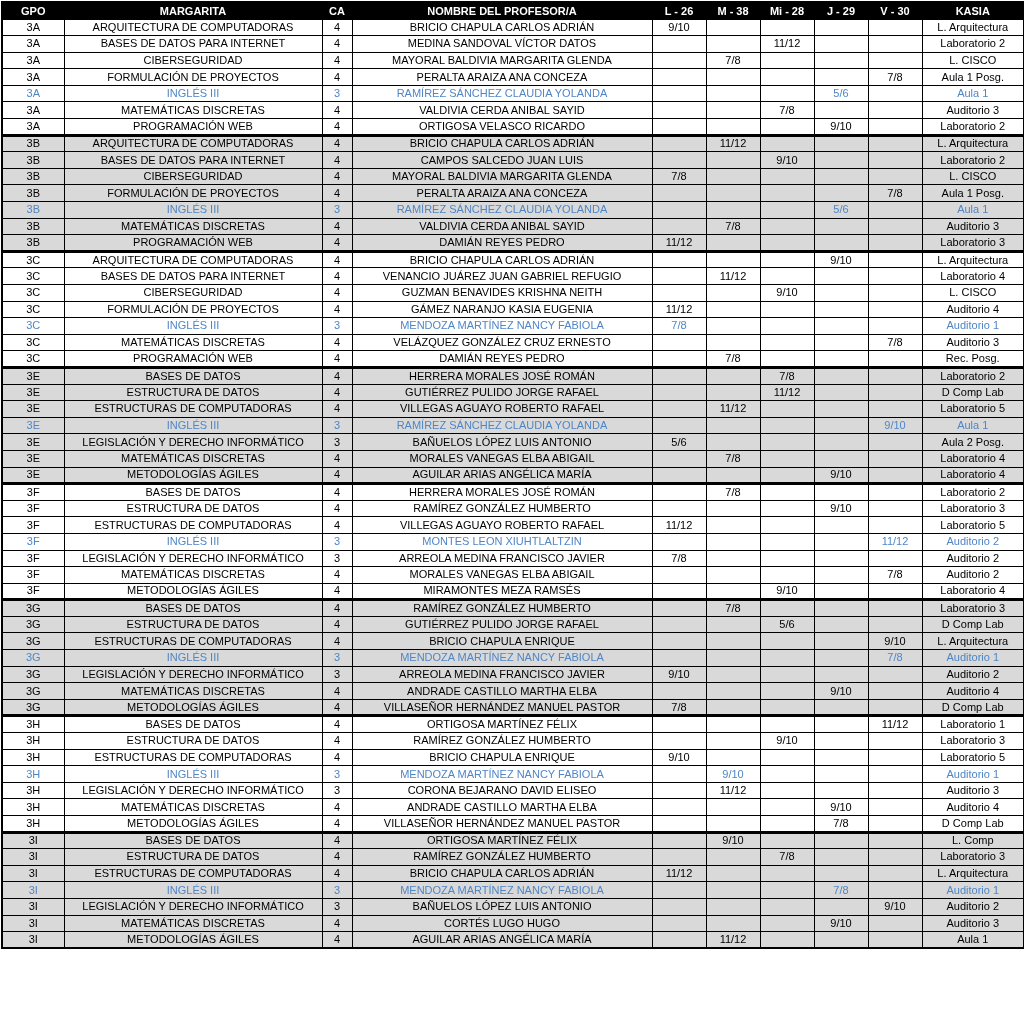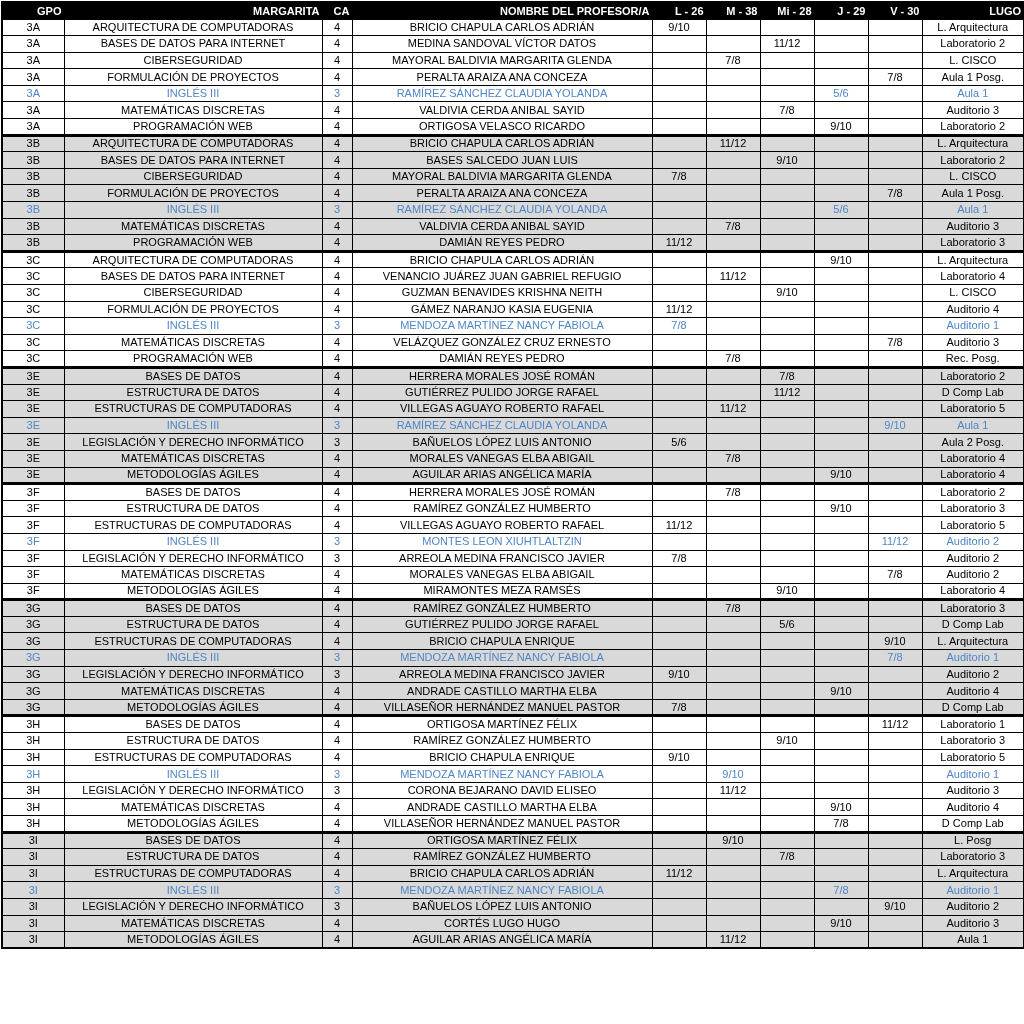--- a/index.html
+++ b/index.html
@@ -26,21 +26,21 @@
     overflow: hidden;
     white-space: nowrap;
     box-sizing: border-box;
   }
   table.schedule th {
     background: var(--header-bg, #000);
     color: var(--header-text, #fff);
     font-size: 11px;
     font-weight: bold;
     height: 17px;
-    text-align: right;
+    text-align: center;
     padding: 0 2px;
     border-bottom: 2px solid var(--grid, #000);
   }
   table.schedule td {
     font-size: 11px;
     color: #000000;
     height: 16.6px;
     padding: 0 2px;
     text-align: center;
     line-height: 1;
@@ -71,21 +71,21 @@
       <tr>
         <th>GPO</th>
         <th>MARGARITA</th>
         <th>CA</th>
         <th>NOMBRE DEL PROFESOR/A</th>
         <th>L - 26</th>
         <th>M - 38</th>
         <th>Mi - 28</th>
         <th>J - 29</th>
         <th>V - 30</th>
-        <th>LUGO</th>
+        <th>KASIA</th>
       </tr>
     </thead>
     <tbody>
         <tr>
           <td class="col0">3A</td>
           <td class="col1">ARQUITECTURA DE COMPUTADORAS</td>
           <td class="col2">4</td>
           <td class="col3">BRICIO CHAPULA CARLOS ADRIÁN</td>
           <td class="col4">9/10</td>
           <td class="col5"></td>
@@ -175,21 +175,21 @@
           <td class="col5">11/12</td>
           <td class="col6"></td>
           <td class="col7"></td>
           <td class="col8"></td>
           <td class="col9">L. Arquitectura</td>
         </tr>
         <tr class="shaded">
           <td class="col0">3B</td>
           <td class="col1">BASES DE DATOS PARA INTERNET</td>
           <td class="col2">4</td>
-          <td class="col3">BASES SALCEDO JUAN LUIS</td>
+          <td class="col3">CAMPOS SALCEDO JUAN LUIS</td>
           <td class="col4"></td>
           <td class="col5"></td>
           <td class="col6">9/10</td>
           <td class="col7"></td>
           <td class="col8"></td>
           <td class="col9">Laboratorio 2</td>
         </tr>
         <tr class="shaded">
           <td class="col0">3B</td>
           <td class="col1">CIBERSEGURIDAD</td>
@@ -673,21 +673,21 @@
         <tr class="shaded group-start">
           <td class="col0">3I</td>
           <td class="col1">BASES DE DATOS</td>
           <td class="col2">4</td>
           <td class="col3">ORTIGOSA MARTÍNEZ FÉLIX</td>
           <td class="col4"></td>
           <td class="col5">9/10</td>
           <td class="col6"></td>
           <td class="col7"></td>
           <td class="col8"></td>
-          <td class="col9">L. Posg</td>
+          <td class="col9">L. Comp</td>
         </tr>
         <tr class="shaded">
           <td class="col0">3I</td>
           <td class="col1">ESTRUCTURA DE DATOS</td>
           <td class="col2">4</td>
           <td class="col3">RAMÍREZ GONZÁLEZ HUMBERTO</td>
           <td class="col4"></td>
           <td class="col5"></td>
           <td class="col6">7/8</td>
           <td class="col7"></td>

